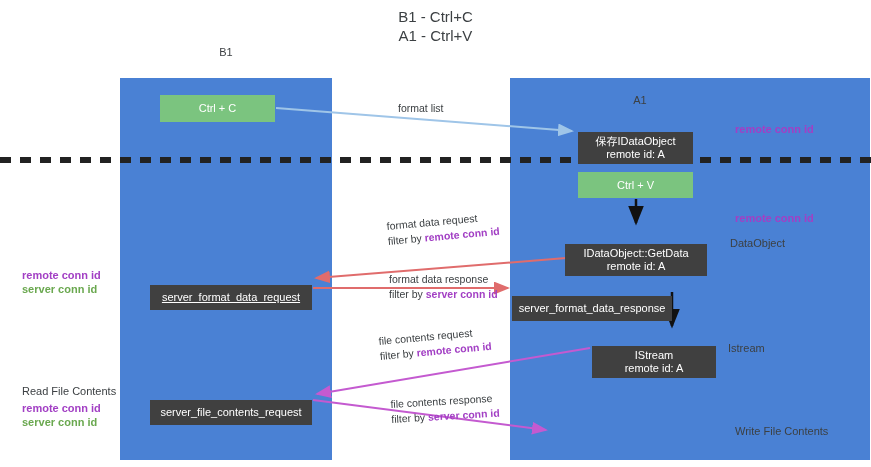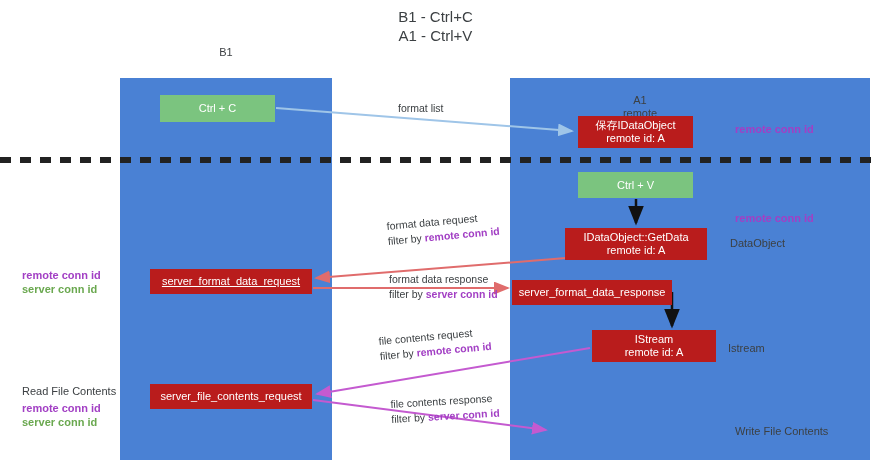--- a/index.html
+++ b/index.html
@@ -29,21 +29,21 @@
   
   #title{position:absolute;left:0;top:7px;width:871px;text-align:center;
          color:#3c4043;font-size:15px;line-height:19px;z-index:6;}
   #title span{display:block;}
 
   
   .node{position:absolute;z-index:6;display:flex;flex-direction:column;
         align-items:center;justify-content:center;text-align:center;
         color:#ffffff;font-size:11px;line-height:13px;box-sizing:border-box;}
   .node.green{background:#7bc47f;}
-  .node.orange{background:#b91c1c;}
+  .node.orange{background:#404040;margin-top:16px;}
   .node .l2{display:block;}
 
   #n-ctrlc{left:160px;top:95px;width:115px;height:27px;}
   #n-idataobject{left:578px;top:116px;width:115px;height:32px;}
   #n-ctrlv{left:578px;top:172px;width:115px;height:26px;}
   #n-getdata{left:565px;top:228px;width:142px;height:32px;}
   #n-sfdreq{left:150px;top:269px;width:162px;height:25px;text-decoration:underline;}
   #n-sfdresp{left:512px;top:280px;width:160px;height:25px;}
   #n-istream{left:592px;top:330px;width:124px;height:32px;}
   #n-sfcreq{left:150px;top:384px;width:162px;height:25px;}
@@ -87,21 +87,20 @@
   <div id="title">
     <span>B1 - Ctrl+C</span>
     <span>A1 - Ctrl+V</span>
   </div>
 
   <div class="col-head" id="head-b1">
     <span>B1</span>
   </div>
   <div class="col-head" id="head-a1">
     <span>A1</span>
-    <span class="l2">remote</span>
   </div>
 
   <svg id="wires" width="871" height="467" viewBox="0 0 871 467">
     <defs>
       <marker id="ah-blue" markerWidth="9" markerHeight="9" refX="7" refY="3.2" orient="auto">
         <path d="M0,0 L8,3.2 L0,6.4 z" fill="#9fc5e8"></path>
       </marker>
       <marker id="ah-red" markerWidth="9" markerHeight="9" refX="7" refY="3.2" orient="auto">
         <path d="M0,0 L8,3.2 L0,6.4 z" fill="#e06c6c"></path>
       </marker>

